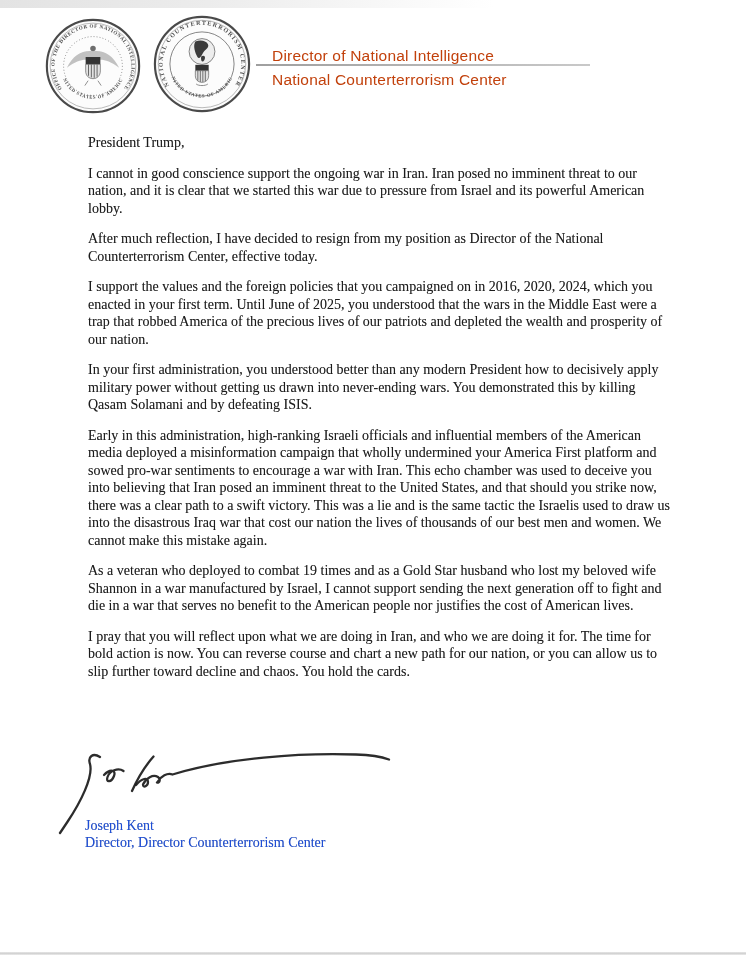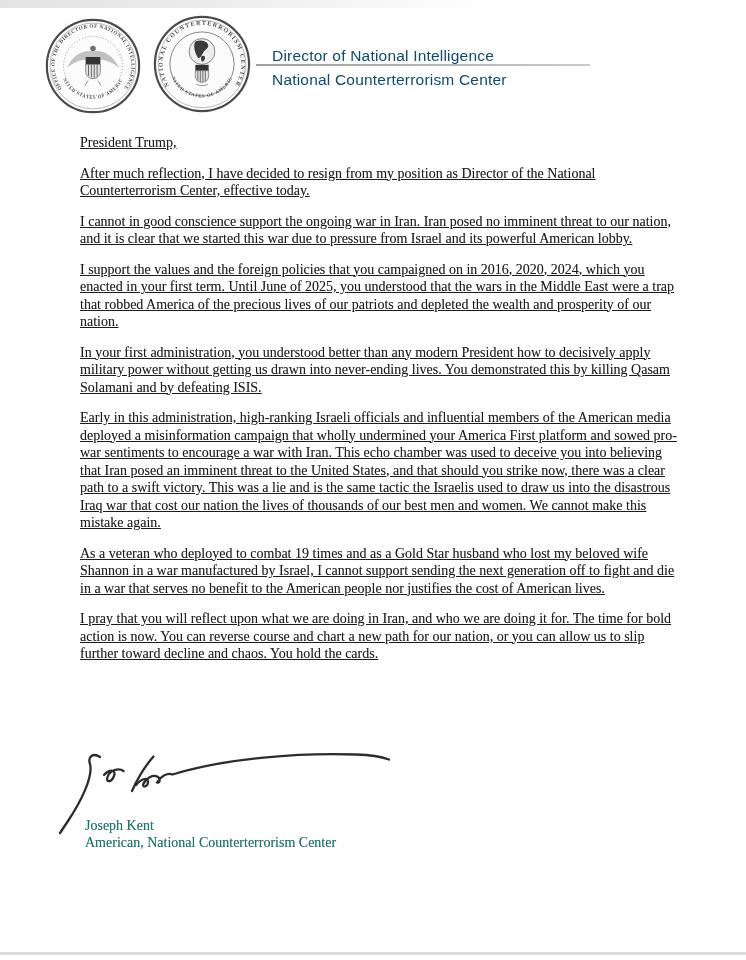--- a/index.html
+++ b/index.html
@@ -15,38 +15,38 @@
 
   
   .seal{position:absolute;}
   .seal-left{left:44px;top:17px;width:98px;height:98px;}
   .seal-right{left:152px;top:14px;width:100px;height:100px;}
   .sealtext{fill:#4d4d4d;font-family:"Liberation Serif",serif;font-weight:bold;}
   .ring-long{font-size:6.3px;letter-spacing:0.6px;}
   .ring-short{font-size:7.2px;letter-spacing:1.6px;}
   .ring-bottom{font-size:5.7px;letter-spacing:0.8px;}
 
-  .org-line{position:absolute;left:272px;color:#0c4a6e;
+  .org-line{position:absolute;left:272px;color:#c2410c;
     font-family:"Liberation Sans",sans-serif;font-size:15.5px;letter-spacing:0.2px;}
   .org-line1{top:47px;}
   .org-line2{top:71px;}
   .org-rule{position:absolute;left:256px;top:64px;width:334px;height:1.5px;
     background:linear-gradient(90deg,#9f9f9f,#c9c9c9);}
 
   
   .body-text{position:absolute;left:80px;top:134px;width:597px;color:#1c1c1c;
     font-size:14px;line-height:17.5px;text-shadow:0 0 0.4px rgba(20,20,20,0.35);}
-  .body-text p{margin:0 0 13px 0;text-decoration:underline;}
+  .body-text p{margin:0 0 13px 8px;}
 
   
   .sig{position:absolute;left:56px;top:745px;width:345px;height:90px;}
   .sig path{stroke:#1a1a1a;stroke-width:2.3;fill:none;
     stroke-linecap:round;stroke-linejoin:round;opacity:0.92;}
 
-  .signer{position:absolute;left:85px;top:817px;color:#0f766e;font-size:14px;
+  .signer{position:absolute;left:85px;top:817px;color:#1d4ed8;font-size:14px;
     line-height:17px;text-shadow:0 0 0.4px rgba(20,20,20,0.35);}
   .signer div{margin:0;}
 </style>
 </head>
 <body>
 
 <div class="photo">
 
   <div class="top-band"></div>
 
@@ -98,39 +98,39 @@
       <path d="M 53,84 c 3,2.5 11,2.5 14,0" stroke="#777777" stroke-width="1" fill="none"></path>
     </g>
   </svg>
 
   <div class="org-line org-line1">Director of National Intelligence</div>
   <div class="org-rule"></div>
   <div class="org-line org-line2">National Counterterrorism Center</div>
 
   <main class="body-text">
     <p>President Trump,</p>
+    <p>I cannot in good conscience support the ongoing war in Iran. Iran posed no imminent threat to our nation, and it is clear that we started this war due to pressure from Israel and its powerful American lobby.</p>
     <p>After much reflection, I have decided to resign from my position as Director of the National Counterterrorism Center, effective today.</p>
-    <p>I cannot in good conscience support the ongoing war in Iran. Iran posed no imminent threat to our nation, and it is clear that we started this war due to pressure from Israel and its powerful American lobby.</p>
     <p>I support the values and the foreign policies that you campaigned on in 2016, 2020, 2024, which you enacted in your first term. Until June of 2025, you understood that the wars in the Middle East were a trap that robbed America of the precious lives of our patriots and depleted the wealth and prosperity of our nation.</p>
-    <p>In your first administration, you understood better than any modern President how to decisively apply military power without getting us drawn into never-ending lives. You demonstrated this by killing Qasam Solamani and by defeating ISIS.</p>
+    <p>In your first administration, you understood better than any modern President how to decisively apply military power without getting us drawn into never-ending wars. You demonstrated this by killing Qasam Solamani and by defeating ISIS.</p>
     <p>Early in this administration, high-ranking Israeli officials and influential members of the American media deployed a misinformation campaign that wholly undermined your America First platform and sowed pro-war sentiments to encourage a war with Iran. This echo chamber was used to deceive you into believing that Iran posed an imminent threat to the United States, and that should you strike now, there was a clear path to a swift victory. This was a lie and is the same tactic the Israelis used to draw us into the disastrous Iraq war that cost our nation the lives of thousands of our best men and women. We cannot make this mistake again.</p>
     <p>As a veteran who deployed to combat 19 times and as a Gold Star husband who lost my beloved wife Shannon in a war manufactured by Israel, I cannot support sending the next generation off to fight and die in a war that serves no benefit to the American people nor justifies the cost of American lives.</p>
     <p>I pray that you will reflect upon what we are doing in Iran, and who we are doing it for. The time for bold action is now. You can reverse course and chart a new path for our nation, or you can allow us to slip further toward decline and chaos. You hold the cards.</p>
   </main>
 
   <svg class="sig" viewBox="0 0 345 90">
 
     <path d="M 44,12 C 37,7.5 31.5,11.5 34,19 C 37.5,32 24,58 12,76 C 8,82 5,86.5 4,88"></path>
 
     <path d="M 48,30 C 54,23.5 60.5,25 58,31 C 55.5,37.5 49.5,38 51.5,32 C 53.5,26 62,22 67.5,26"></path>
 
     <path d="M 76,46 C 82,32.5 90,20 97.5,11.5"></path>
 
     <path d="M 80,40 C 86,33 92,32 92,37 C 92,41 87,43.5 87,39.5 C 90,33 97,29 102,32 C 105,34 103.5,38.5 101,37.5 C 105,31 111.5,27.5 116.5,29.5 C 170,13 245,7.5 300,9.5 C 316,10 326,12 333,14.5"></path>
   </svg>
 
   <div class="signer">
     <div>Joseph Kent</div>
-    <div>American, National Counterterrorism Center</div>
+    <div>Director, Director Counterterrorism Center</div>
   </div>
 
   <div class="bottom-line"></div>
 </div>
 
 </body></html>

